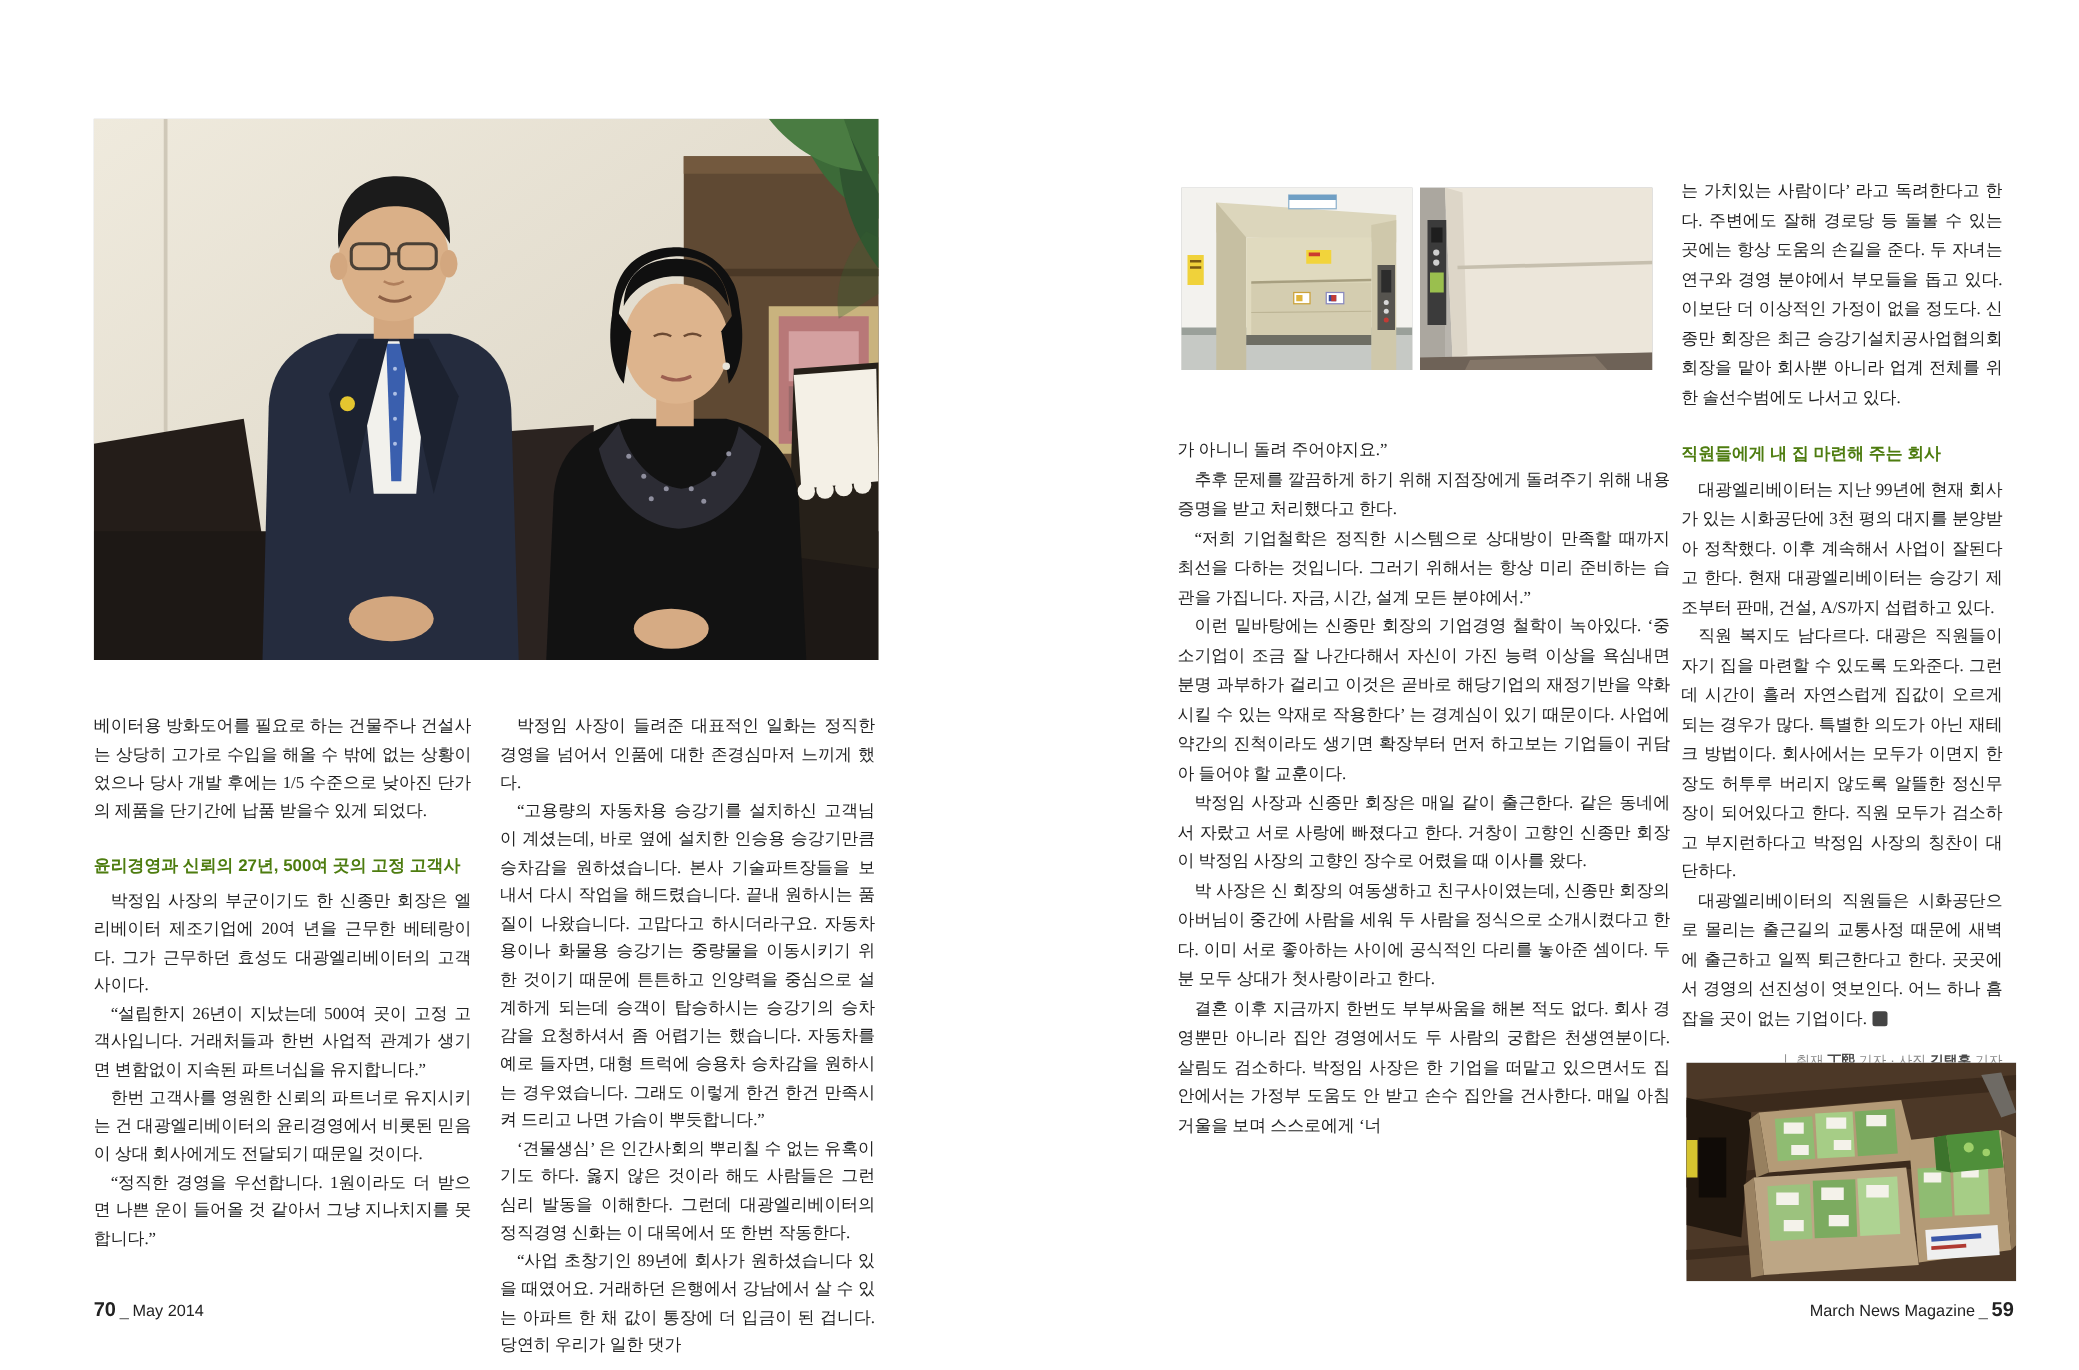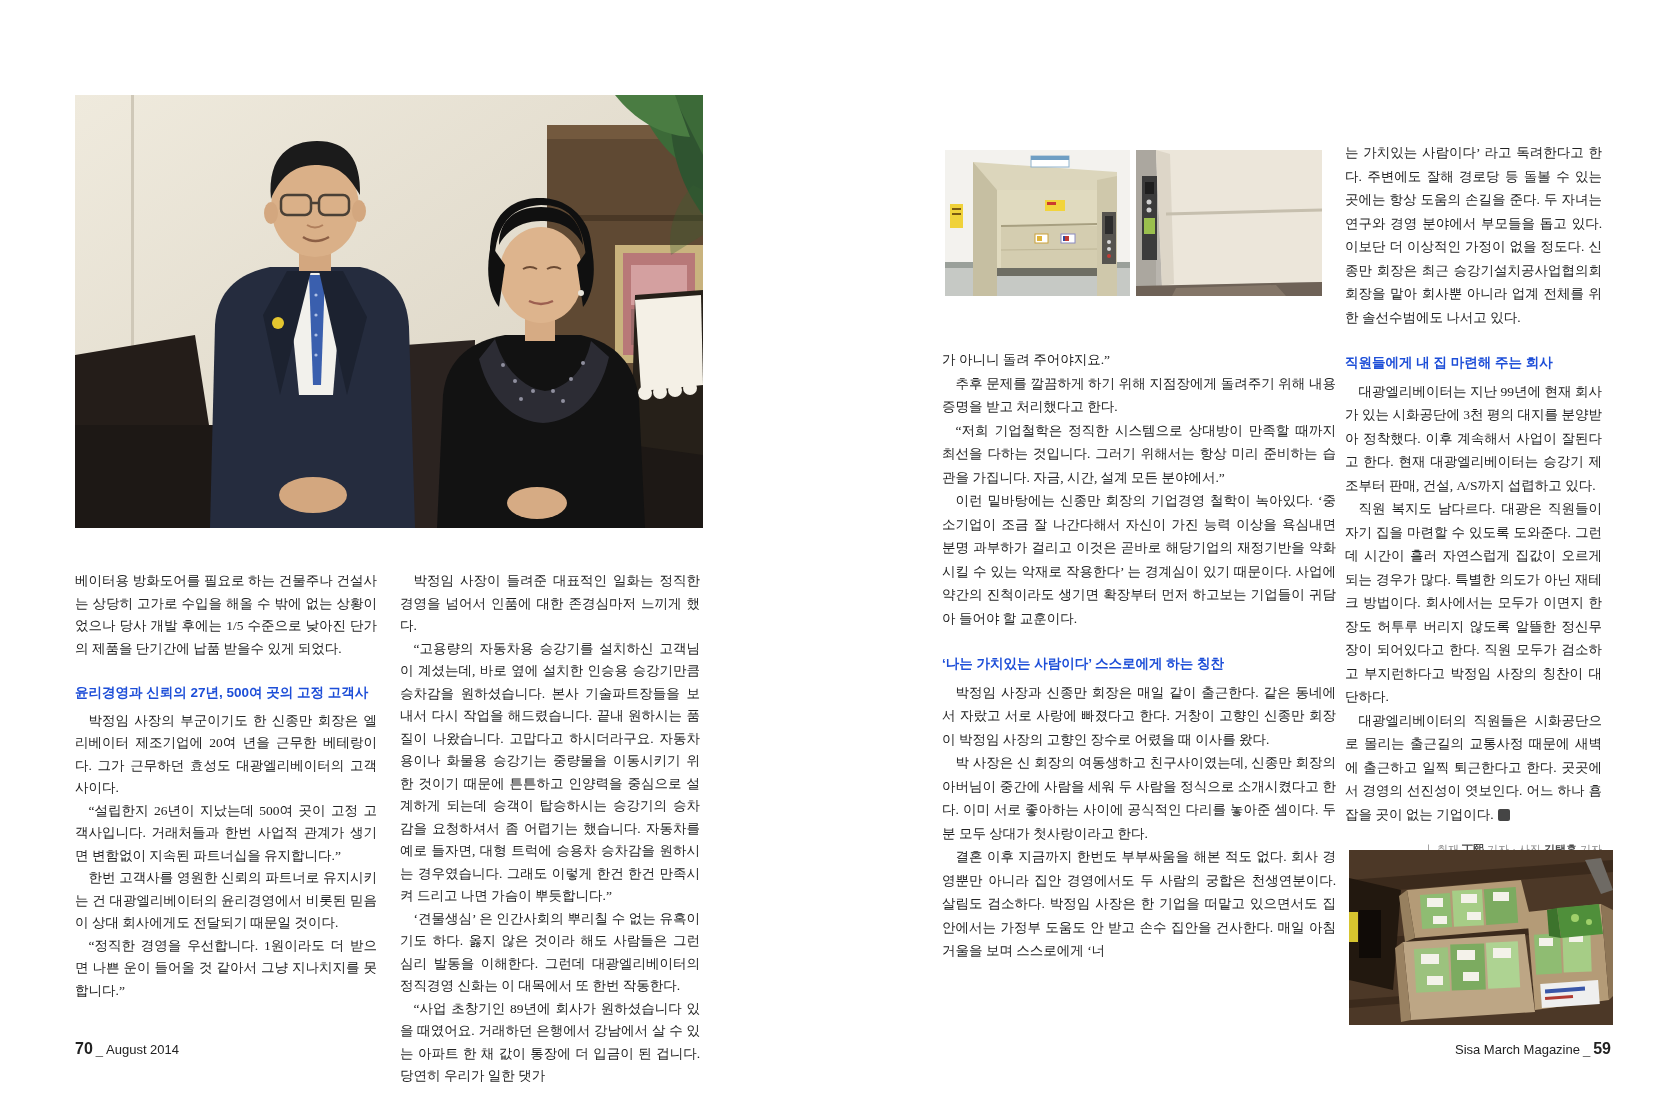--- a/index.html
+++ b/index.html
@@ -5,21 +5,21 @@
   html,body{margin:0;padding:0;background:#e9e9e9;}
   .spread{position:relative;width:1663px;height:1096px;background:#ffffff;overflow:hidden;
           font-family:"Liberation Serif",serif;}
   .photo{position:absolute;overflow:hidden;background:#ccc;}
   .photo svg{display:block;}
   .col{position:absolute;font-size:13.5px;line-height:22.5px;color:#222;}
   .col-r{line-height:23.5px;}
   .para{margin:0;text-align:justify;text-indent:1em;}
   .cont{text-indent:0;}
   .subhead{margin:22px 0 5px;font-family:"Liberation Sans",sans-serif;font-weight:bold;
-           font-size:13.5px;color:#1d4ed8;text-indent:0;}
+           font-size:13.5px;color:#4d7c0f;text-indent:0;}
   .byline{margin:12px 0 0;text-align:right;font-family:"Liberation Sans",sans-serif;
           font-size:11px;color:#8a8a8a;text-indent:0;}
   .byline .b{font-weight:bold;color:#4a4a4a;}
   .endmark{display:inline-block;width:12px;height:12px;background:#454545;color:#fff;
            font:bold 9px/12px "Liberation Sans",sans-serif;text-align:center;margin-left:4px;
            border-radius:2px;vertical-align:1px;}
   .folio{position:absolute;top:1040px;font-family:"Liberation Sans",sans-serif;
          font-size:13px;color:#222;}
   .folio .num{font-weight:bold;font-size:16px;}
   .folio .sep{color:#555;padding:0 3px;}
@@ -153,21 +153,21 @@
   </div>
 
   <div class="col" style="left:400px;top:570px;width:300px;">
     <p class="para">박정임 사장이 들려준 대표적인 일화는 정직한 경영을 넘어서 인품에 대한 존경심마저 느끼게 했다.</p>
     <p class="para">“고용량의 자동차용 승강기를 설치하신 고객님이 계셨는데, 바로 옆에 설치한 인승용 승강기만큼 승차감을 원하셨습니다. 본사 기술파트장들을 보내서 다시 작업을 해드렸습니다. 끝내 원하시는 품질이 나왔습니다. 고맙다고 하시더라구요. 자동차용이나 화물용 승강기는 중량물을 이동시키기 위한 것이기 때문에 튼튼하고 인양력을 중심으로 설계하게 되는데 승객이 탑승하시는 승강기의 승차감을 요청하셔서 좀 어렵기는 했습니다. 자동차를 예로 들자면, 대형 트럭에 승용차 승차감을 원하시는 경우였습니다. 그래도 이렇게 한건 한건 만족시켜 드리고 나면 가슴이 뿌듯합니다.”</p>
     <p class="para">‘견물생심’ 은 인간사회의 뿌리칠 수 없는 유혹이기도 하다. 옳지 않은 것이라 해도 사람들은 그런 심리 발동을 이해한다. 그런데 대광엘리베이터의 정직경영 신화는 이 대목에서 또 한번 작동한다.</p>
     <p class="para">“사업 초창기인 89년에 회사가 원하셨습니다 있을 때였어요. 거래하던 은행에서 강남에서 살 수 있는 아파트 한 채 값이 통장에 더 입금이 된 겁니다. 당연히 우리가 일한 댓가</p>
   </div>
 
   <div class="folio folio-left">
-    <span class="num">70</span><span class="sep">_</span><span>August 2014</span>
+    <span class="num">70</span><span class="sep">_</span><span>May 2014</span>
   </div>
 
   <div class="photo" style="left:945px;top:150px;width:185px;height:146px;">
     <svg width="185" height="146" viewBox="0 0 185 146">
       <rect width="185" height="146" fill="#f3f2ee"></rect>
       <rect y="112" width="185" height="6" fill="#9aa09a"></rect>
       <rect y="118" width="185" height="28" fill="#c6c9c5"></rect>
 
       <polygon points="28,12 172,22 172,44 52,40 28,36" fill="#dcd6bc"></polygon>
       <polygon points="28,12 52,40 52,146 28,146" fill="#c6bfa2"></polygon>
@@ -214,21 +214,20 @@
       <polygon points="0,136 186,132 186,146 0,146" fill="#6e6257"></polygon>
       <polygon points="40,138 140,135 150,146 36,146" fill="#847668"></polygon>
     </svg>
   </div>
 
   <div class="col col-r" style="left:942px;top:348px;width:394px;">
     <p class="para cont">가 아니니 돌려 주어야지요.”</p>
     <p class="para">추후 문제를 깔끔하게 하기 위해 지점장에게 돌려주기 위해 내용 증명을 받고 처리했다고 한다.</p>
     <p class="para">“저희 기업철학은 정직한 시스템으로 상대방이 만족할 때까지 최선을 다하는 것입니다. 그러기 위해서는 항상 미리 준비하는 습관을 가집니다. 자금, 시간, 설계 모든 분야에서.”</p>
     <p class="para">이런 밑바탕에는 신종만 회장의 기업경영 철학이 녹아있다. ‘중소기업이 조금 잘 나간다해서 자신이 가진 능력 이상을 욕심내면 분명 과부하가 걸리고 이것은 곧바로 해당기업의 재정기반을 약화시킬 수 있는 악재로 작용한다’ 는 경계심이 있기 때문이다. 사업에 약간의 진척이라도 생기면 확장부터 먼저 하고보는 기업들이 귀담아 들어야 할 교훈이다.</p>
-    <h3 class="subhead">‘나는 가치있는 사람이다’ 스스로에게 하는 칭찬</h3>
     <p class="para">박정임 사장과 신종만 회장은 매일 같이 출근한다. 같은 동네에서 자랐고 서로 사랑에 빠졌다고 한다. 거창이 고향인 신종만 회장이 박정임 사장의 고향인 장수로 어렸을 때 이사를 왔다.</p>
     <p class="para">박 사장은 신 회장의 여동생하고 친구사이였는데, 신종만 회장의 아버님이 중간에 사람을 세워 두 사람을 정식으로 소개시켰다고 한다. 이미 서로 좋아하는 사이에 공식적인 다리를 놓아준 셈이다. 두분 모두 상대가 첫사랑이라고 한다.</p>
     <p class="para">결혼 이후 지금까지 한번도 부부싸움을 해본 적도 없다. 회사 경영뿐만 아니라 집안 경영에서도 두 사람의 궁합은 천생연분이다. 살림도 검소하다. 박정임 사장은 한 기업을 떠맡고 있으면서도 집안에서는 가정부 도움도 안 받고 손수 집안을 건사한다. 매일 아침 거울을 보며 스스로에게 ‘너</p>
   </div>
 
   <div class="col col-r" style="left:1345px;top:141px;width:257px;">
     <p class="para cont">는 가치있는 사람이다’ 라고 독려한다고 한다. 주변에도 잘해 경로당 등 돌볼 수 있는 곳에는 항상 도움의 손길을 준다. 두 자녀는 연구와 경영 분야에서 부모들을 돕고 있다. 이보단 더 이상적인 가정이 없을 정도다. 신종만 회장은 최근 승강기설치공사업협의회 회장을 맡아 회사뿐 아니라 업계 전체를 위한 솔선수범에도 나서고 있다.</p>
     <h3 class="subhead">직원들에게 내 집 마련해 주는 회사</h3>
     <p class="para">대광엘리베이터는 지난 99년에 현재 회사가 있는 시화공단에 3천 평의 대지를 분양받아 정착했다. 이후 계속해서 사업이 잘된다고 한다. 현재 대광엘리베이터는 승강기 제조부터 판매, 건설, A/S까지 섭렵하고 있다.</p>
     <p class="para">직원 복지도 남다르다. 대광은 직원들이 자기 집을 마련할 수 있도록 도와준다. 그런데 시간이 흘러 자연스럽게 집값이 오르게 되는 경우가 많다. 특별한 의도가 아닌 재테크 방법이다. 회사에서는 모두가 이면지 한 장도 허투루 버리지 않도록 알뜰한 정신무장이 되어있다고 한다. 직원 모두가 검소하고 부지런하다고 박정임 사장의 칭찬이 대단하다.</p>
@@ -297,16 +296,16 @@
 
       <rect x="192" y="132" width="58" height="24" fill="#efefef" transform="rotate(-4 221 144)"></rect>
       <rect x="196" y="138" width="40" height="4" fill="#3a56a8" transform="rotate(-4 216 140)"></rect>
       <rect x="196" y="146" width="28" height="3" fill="#b03a32" transform="rotate(-4 210 147)"></rect>
 
       <polygon points="236,10 252,8 264,40 252,44" fill="#6e6a64"></polygon>
     </svg>
   </div>
 
   <div class="folio folio-right">
-    <span>Sisa March Magazine</span><span class="sep">_</span><span class="num">59</span>
+    <span>March News Magazine</span><span class="sep">_</span><span class="num">59</span>
   </div>
 
 </div>
 
 </body></html>

